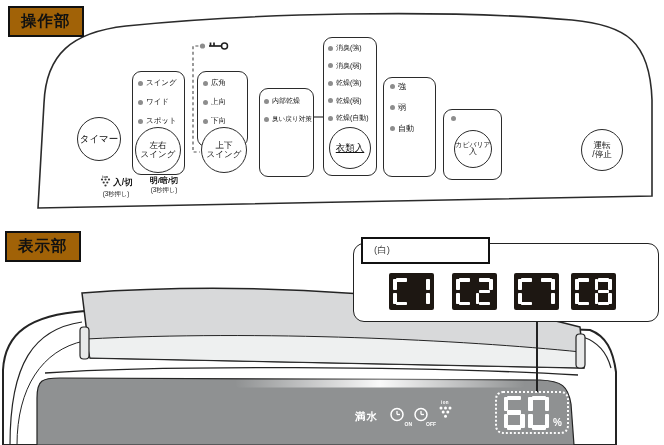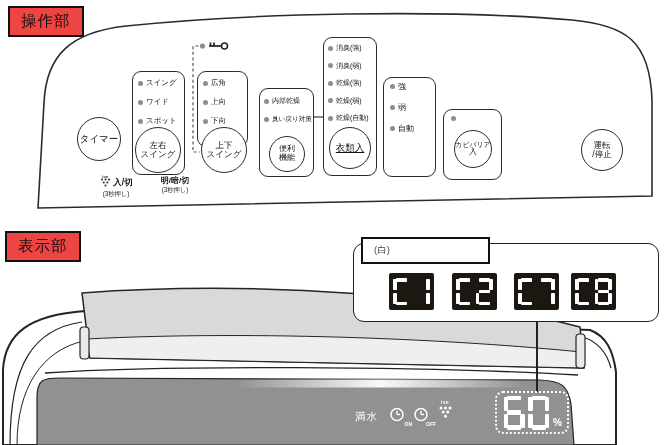--- a/index.html
+++ b/index.html
@@ -1,22 +1,22 @@
 <!DOCTYPE html>
 <html><head>
 <meta charset="utf-8">
 <style>
   html,body{margin:0;padding:0;background:#fff;}
   #stage{
     position:relative;width:664px;height:445px;background:#fff;overflow:hidden;
     font-family:"Liberation Sans","DejaVu Sans",sans-serif;color:#111;
   }
   .hdr-box{
-    position:absolute;border:2.2px solid #111;background:#ef4444;
-    font-size:15.5px;font-weight:normal;padding:3px 11px;letter-spacing:1px;z-index:8;
+    position:absolute;border:2.2px solid #111;background:#a16207;
+    font-size:15.5px;font-weight:bold;padding:3px 11px;letter-spacing:1px;z-index:8;
   }
   svg{position:absolute;left:0;top:0;}
   
   .op-panel{
     position:absolute;background:#fff;border:1.6px solid #2b2b2b;border-radius:9px;
     box-sizing:border-box;z-index:3;
   }
   .leds{display:flex;flex-direction:column;}
   .led-row{display:flex;align-items:center;gap:3px;white-space:nowrap;}
   .led-dot{width:5px;height:5px;border-radius:50%;background:#8d8d8d;flex:0 0 auto;}
@@ -45,21 +45,21 @@
     display:flex;align-items:center;justify-content:center;z-index:6;
   }
   .leader{position:absolute;left:536px;top:321px;width:1.7px;height:71px;background:#222;z-index:5;}
   .hum-box{
     position:absolute;left:495px;top:391px;width:74px;height:43px;border:2px dotted #fbfbfb;
     border-radius:8px;box-sizing:border-box;display:flex;align-items:center;
     justify-content:center;z-index:6;
   }
   .hum-unit{color:#fff;font-weight:bold;font-size:10px;align-self:flex-end;margin:0 0 4px 2px;}
   .ind{position:absolute;z-index:6;color:#fff;}
-  .ind-mansui{left:355px;top:410px;font-size:10.5px;font-weight:normal;letter-spacing:1px;}
+  .ind-mansui{left:355px;top:410px;font-size:10.5px;font-weight:bold;letter-spacing:1px;}
   .clock-ind{width:22px;height:20px;}
   .clock-ind span{position:absolute;right:-1px;bottom:0;font-size:5px;font-weight:bold;color:#fff;}
   .ion-ind{left:436px;top:400px;width:18px;height:28px;text-align:center;}
   .ion-ind .ion-t{display:block;font-size:4.5px;font-weight:bold;color:#fff;letter-spacing:.5px;}
   .ion-dark{display:inline-block;vertical-align:-2px;width:12px;text-align:center;margin-right:2px;}
   .ion-dark .ion-t{display:block;font-size:4px;font-weight:bold;color:#333;line-height:3px;}
   
   .sevenseg{display:inline-flex;color:transparent;}
   .segd{display:inline-block;position:relative;width:.62em;height:1em;margin:0 .05em;}
   .seg{position:absolute;background:#fff;border-radius:.03em;}
@@ -188,24 +188,20 @@
     <span>タイマー</span>
   </div>
   <div class="op-btn" style="left:135px;top:127px;width:46px;height:46px;font-size:8.5px;">
     <span>左右</span>
     <span>スイング</span>
   </div>
   <div class="op-btn" style="left:201px;top:127px;width:46px;height:46px;font-size:8.5px;">
     <span>上下</span>
     <span>スイング</span>
   </div>
-  <div class="op-btn" style="left:269px;top:136px;width:36px;height:36px;font-size:8px;">
-    <span>便利</span>
-    <span>機能</span>
-  </div>
   <div class="op-btn" style="left:329px;top:127px;width:42px;height:42px;font-size:9.5px;text-decoration:underline;">
     <span>衣類入</span>
   </div>
   <div class="op-btn" style="left:454px;top:130px;width:38px;height:38px;font-size:6.9px;">
     <span>カビバリア</span>
     <span style="font-size:8px;">入</span>
   </div>
   <div class="op-btn" style="left:581px;top:129px;width:42px;height:42px;font-size:8.5px;">
     <span>運転</span>
     <span>/停止</span>
@@ -219,21 +215,21 @@
               <circle cx="5.5" cy="1.5" r="1.1"></circle>
               <circle cx="9" cy="1.5" r="1.1"></circle>
               <circle cx="3.7" cy="4.5" r="1.1"></circle>
               <circle cx="7.3" cy="4.5" r="1.1"></circle>
               <circle cx="5.5" cy="7.5" r="1.1"></circle>
             </g>
           </svg></span><span>入/切</span>
     </div>
     <div class="sub-note">(3秒押し)</div>
   </div>
-  <div class="sub-label" style="left:143px;top:176px;width:64px;text-align:center;">
+  <div class="sub-label" style="left:132px;top:176px;width:64px;text-align:center;">
     <div class="sub-main" style="font-size:8px;">明/暗/切</div>
     <div class="sub-note">(3秒押し)</div>
   </div>
 
   <div class="hdr-box" style="left:5px;top:231px;">表示部</div>
 
   <svg width="664" height="175" viewBox="0 270 664 175" style="top:270px;">
 
     <path d="M 3 445 L 3 370 C 5 333 30 315 85 311 L 590 330 C 606 336 613 350 616 372 L 616 445 Z" fill="#ffffff" stroke="#242424" stroke-width="2"></path>
 

